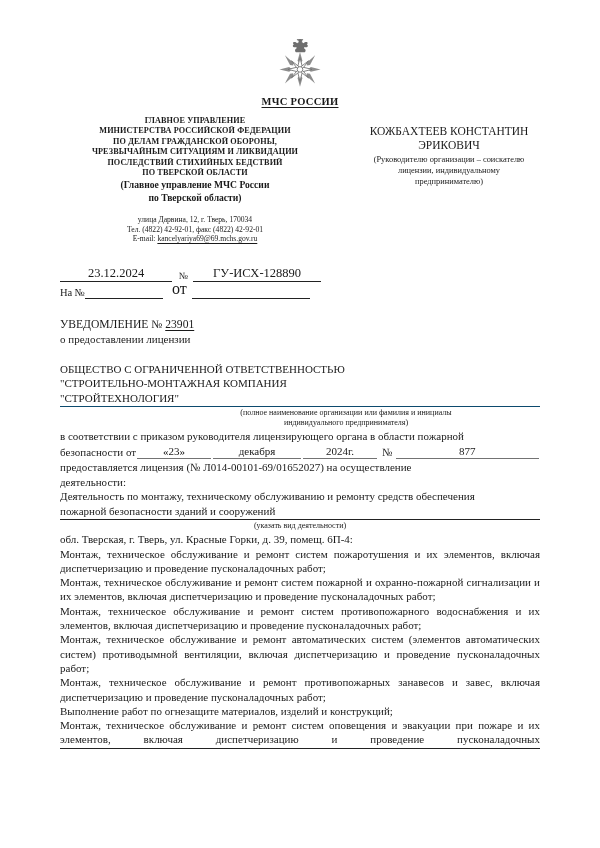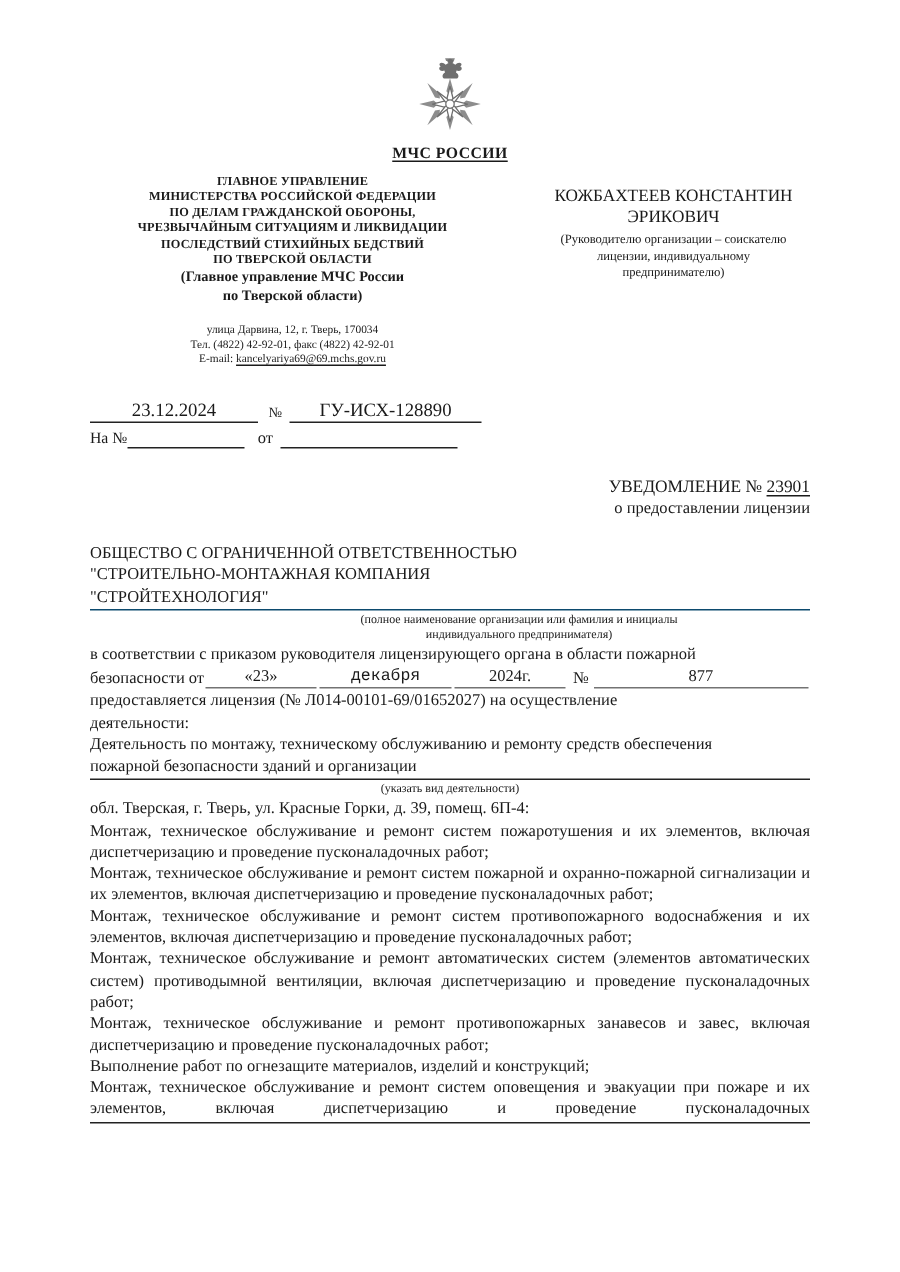--- a/index.html
+++ b/index.html
@@ -115,40 +115,40 @@
     align-items: flex-end;
     height: 18px;
   }
   .refrow.second { height: 17px; }
   .rf-label {
     font-size: 10.5px;
     white-space: nowrap;
     padding-bottom: 1px;
   }
   .rf-label.no  { font-size: 9.5px; padding: 0 5px 1px 7px; }
-  .rf-label.ot  { font-size: 11px; padding: 0 5px 1px 9px; text-align: center; }
+  .rf-label.ot  { font-size: 16px; padding: 0 5px 1px 9px; text-align: center; }
   .rf-fill {
     border-bottom: 1px solid #222;
     text-align: center;
     font-size: 12.5px;
     line-height: 15px;
     padding-bottom: 0px;
   }
   .rf-fill.date  { width: 112px; }
   .rf-fill.num   { width: 128px; }
   .rf-fill.blank1{ width: 78px; height: 13px; }
   .rf-fill.blank2{ width: 118px; height: 13px; }
 
   
   .notice {
     position: absolute;
     left: 60px;
     top: 318px;
     width: 480px;
-    text-align: right;
+    text-align: left;
   }
   .notice .t1 { font-size: 11.6px; line-height: 14px; }
   .notice .t1 u { text-decoration: underline; text-underline-offset: 2px; }
   .notice .t2 { font-size: 11px; line-height: 14px; }
 
   
   .body-area {
     position: absolute;
     left: 60px;
     top: 362px;
@@ -198,21 +198,21 @@
   }
   .fillrow .lab { white-space: nowrap; font-size: 11px; line-height: 14.3px; }
   .fillrow .slot {
     border-bottom: 1px solid #737373;
     text-align: center;
     font-size: 11px;
     line-height: 14.3px;
     margin: 0 1px;
   }
   .slot.day   { width: 74px; }
-  .slot.month { width: 88px; font-family: Liberation Mono, monospace; }
+  .slot.month { width: 88px; }
   .slot.year  { width: 74px; }
   .slot.ordno { flex: 1; }
 
   .underlined-block {
     border-bottom: 1px solid #222;
     padding-bottom: 1px;
   }
   .underlined-block div { line-height: 14.3px; }
 
   .list-para {
@@ -341,21 +341,21 @@
       <span class="lab" style="padding:0 2px 0 4px;">№</span>
       <span class="slot ordno">877</span>
     </div>
 
     <div class="para noj"><span>предоставляется лицензия (№ </span><span>Л014-00101-69/01652027</span><span>) на осуществление</span></div>
 
     <div class="para noj">деятельности:</div>
 
     <div class="underlined-block">
       <div>Деятельность по монтажу, техническому обслуживанию и ремонту средств обеспечения</div>
-      <div>пожарной безопасности зданий и организации</div>
+      <div>пожарной безопасности зданий и сооружений</div>
     </div>
     <div class="caption full">(указать вид деятельности)</div>
 
     <div class="para noj">обл. Тверская, г. Тверь, ул. Красные Горки, д. 39,  помещ. 6П-4:</div>
 
     <div class="list-para">Монтаж, техническое обслуживание и ремонт систем пожаротушения и их элементов, включая диспетчеризацию и проведение пусконаладочных работ;</div>
     <div class="list-para">Монтаж, техническое обслуживание и ремонт систем пожарной и охранно-пожарной сигнализации и их элементов, включая диспетчеризацию и проведение пусконаладочных работ;</div>
     <div class="list-para">Монтаж, техническое обслуживание и ремонт систем противопожарного водоснабжения и их элементов, включая диспетчеризацию и проведение пусконаладочных работ;</div>
     <div class="list-para">Монтаж, техническое обслуживание и ремонт автоматических систем (элементов автоматических систем) противодымной вентиляции, включая диспетчеризацию и проведение пусконаладочных работ;</div>
     <div class="list-para">Монтаж, техническое обслуживание и ремонт противопожарных занавесов и завес, включая диспетчеризацию и проведение пусконаладочных работ;</div>

